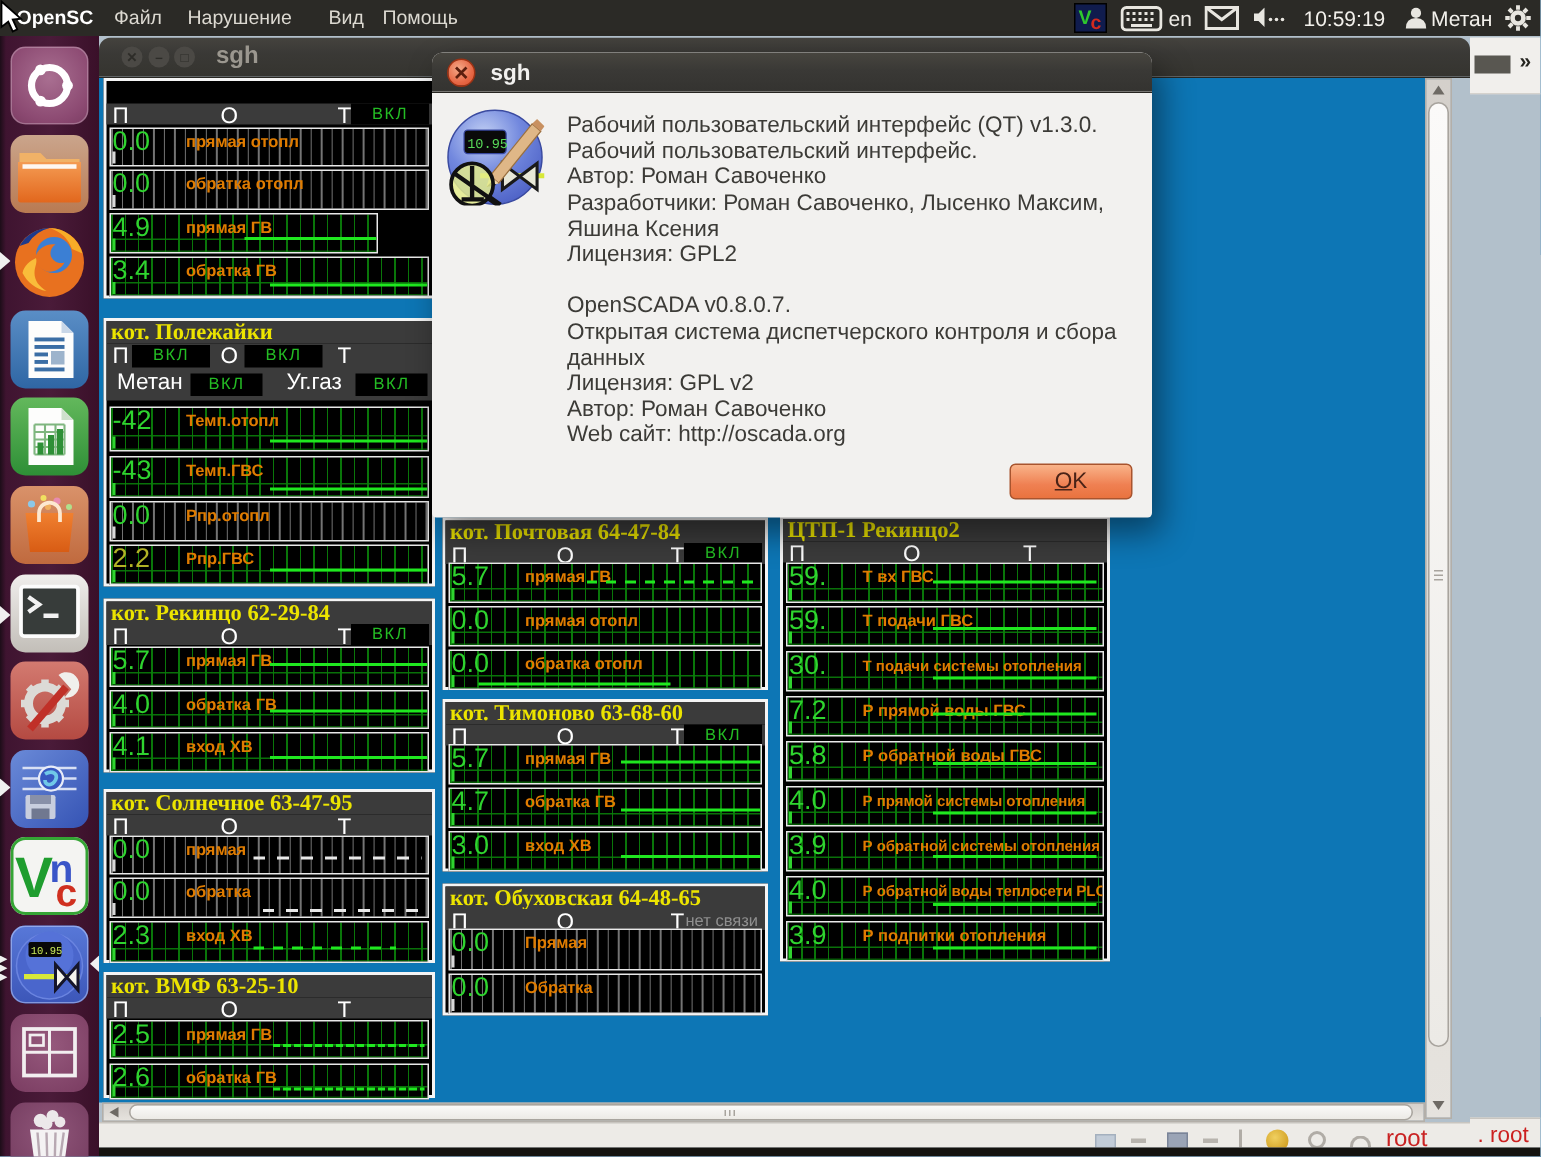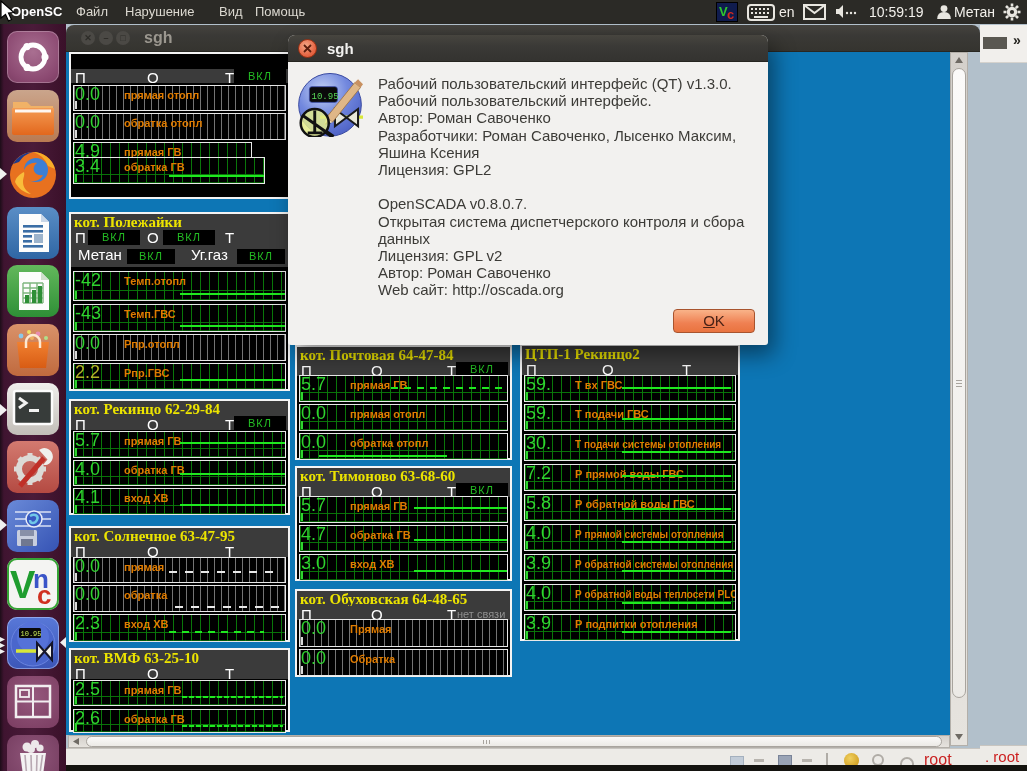--- a/index.html
+++ b/index.html
@@ -293,21 +293,21 @@
         <span class="tv" style="">0.0</span>
         <span class="tl" style="">обратка отопл</span>
         <span class="cur" style="background:#d8d8d8"></span>
       </div>
       <div class="tr trg" style="top:88px;height:27px;width:179px">
         <span class="tv" style="">4.9</span>
         <span class="tl" style="">прямая ГВ</span>
         <span class="ln" style="left:50%;width:50%;top:58%"></span>
         <span class="cur" style="background:#2fd42f"></span>
       </div>
-      <div class="tr trg" style="top:103px;height:27px;width:192px">
+      <div class="tr trg" style="top:117px;height:27px;width:213px">
         <span class="tv" style="">3.4</span>
         <span class="tl" style="">обратка ГВ</span>
         <span class="ln" style="left:50%;width:50%;top:66%"></span>
         <span class="cur" style="background:#2fd42f"></span>
       </div>
     </div>
     <div class="pn" style="left:69px;top:212px;width:221px;height:179px">
       <div class="pt" style="top:0;height:15px">кот. Полежайки</div>
       <div class="ph" style="top:15px;height:17px">
         <span style="left:4px">П</span>

